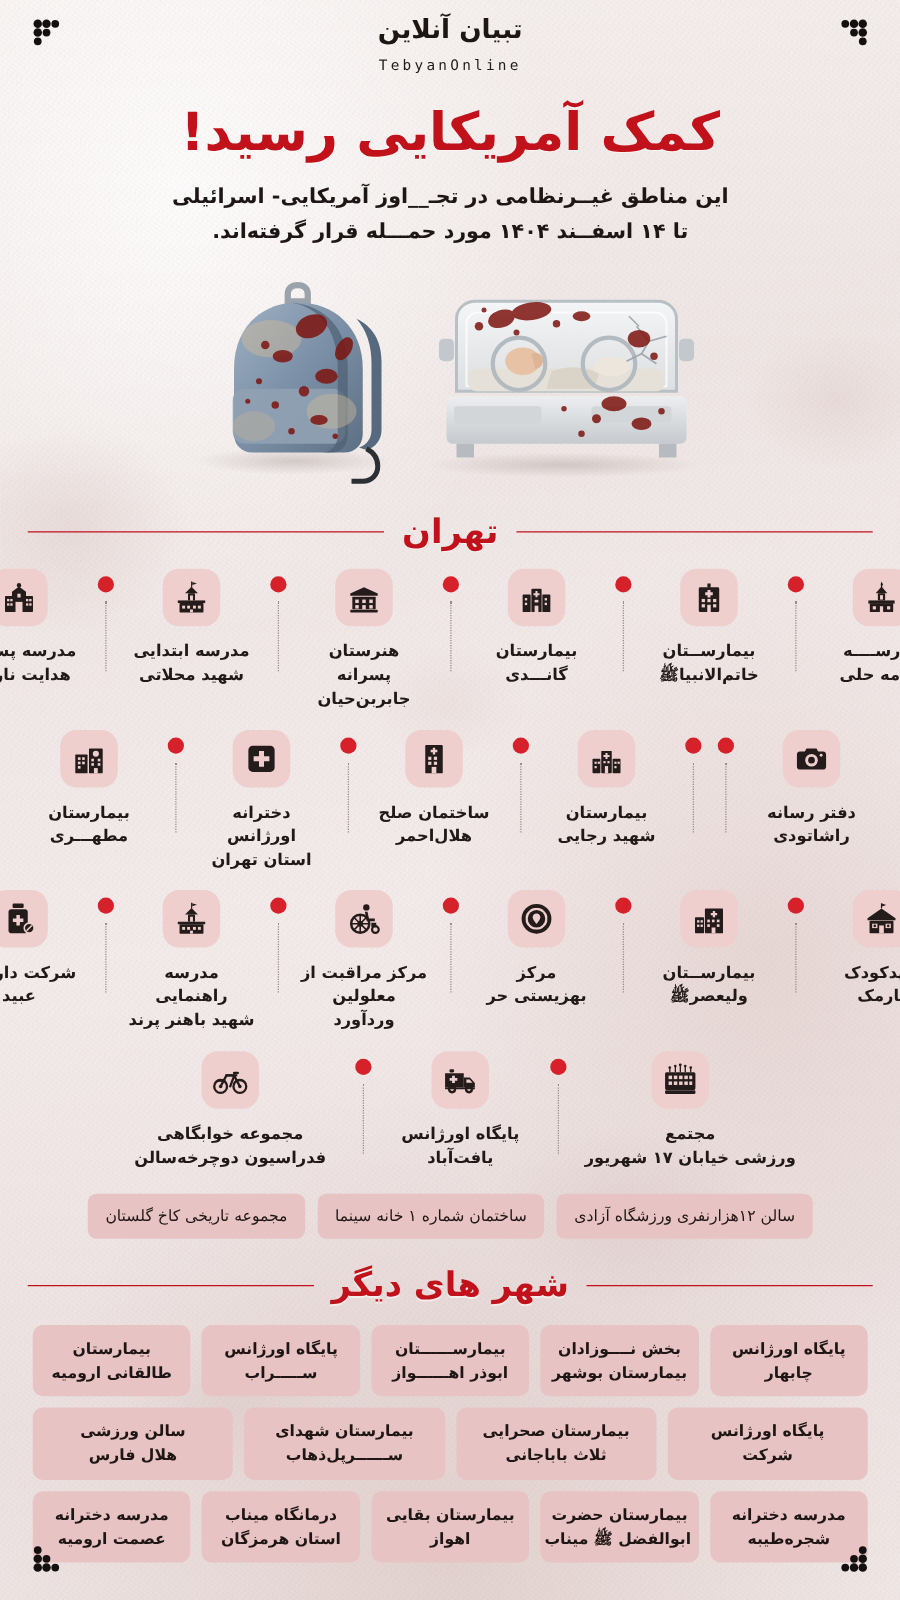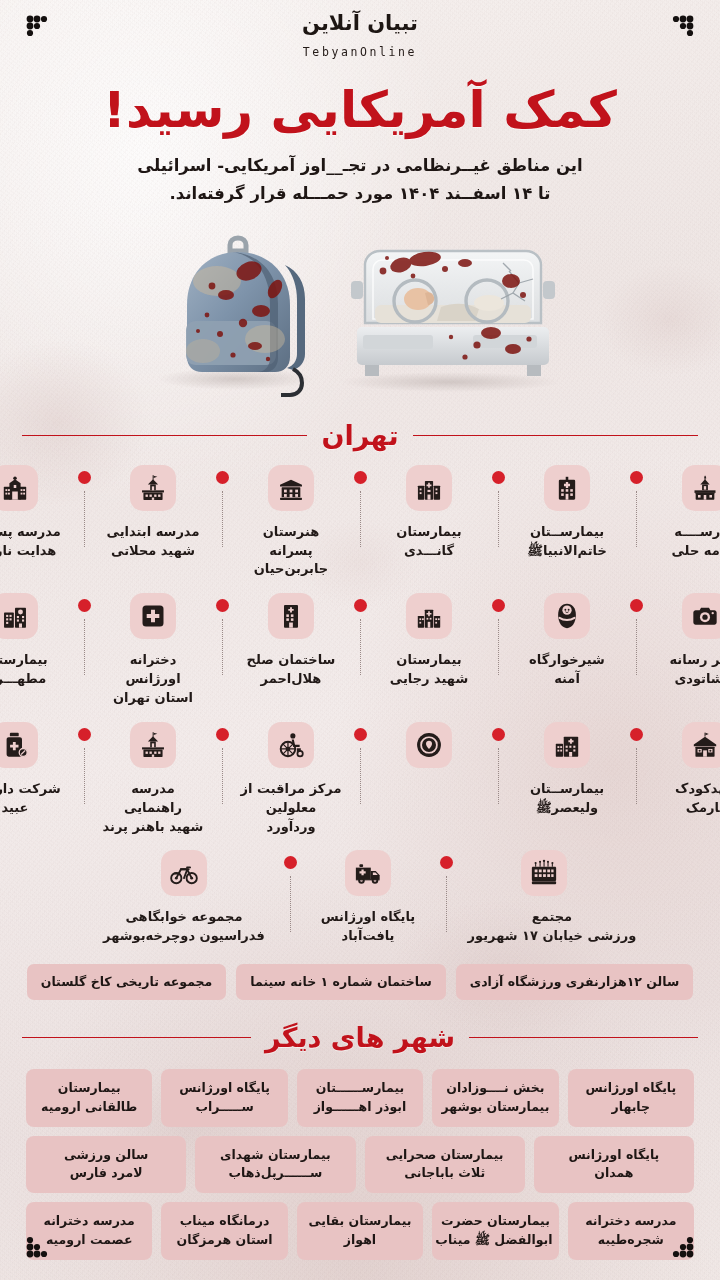--- a/index.html
+++ b/index.html
@@ -52,21 +52,21 @@
     line-height:1.05;
     text-align:center;
   }
   .brand-en{
     font-family:"DejaVu Sans Mono","Liberation Mono",monospace;
     font-size:11.5px;color:#241b18;letter-spacing:2.6px;margin-top:11px;
   }
 
   .headline{
     text-align:center;margin-top:22px;padding:0 26px;
-    font-size:50px;font-weight:700;color:#c1121b;
+    font-size:42px;font-weight:700;color:#c1121b;
     letter-spacing:-.5px;line-height:1.18;
     text-shadow:0 1px 0 rgba(255,255,255,.55);
   }
   .subhead{
     text-align:center;margin-top:12px;padding:0 56px;
     font-size:16.5px;font-weight:700;color:#1e1614;line-height:1.72;
   }
   .subhead div{white-space:nowrap;}
 
   
@@ -120,21 +120,21 @@
   }
 
   
   .chip-row{
     display:flex;justify-content:center;align-items:stretch;gap:10px;
     padding:0 40px;margin-top:18px;flex-wrap:nowrap;
   }
   .chip{
     background:#e8c3c3;border-radius:7px;
     padding:9px 14px;
-    font-size:12.5px;font-weight:700;color:#1e1614;
+    font-size:12.5px;font-weight:400;color:#1e1614;
     line-height:1.45;text-align:center;white-space:nowrap;
     display:flex;align-items:center;justify-content:center;
   }
 
   .grid-chips{
     display:flex;flex-direction:column;gap:9px;
     padding:0 26px;margin-top:16px;
   }
   .grid-line{display:flex;gap:9px;justify-content:center;}
   .gchip{
@@ -494,38 +494,20 @@
           </div>
         <div class="cell-label">
           <span>دفتر رسانه</span>
           <span>راشاتودی</span>
         </div>
       </div>
       <div class="sep">
           <div class="dot"></div>
           <div class="dash"></div>
         </div>
-      <div class="cell">
-        <div class="badge">
-            <svg width="28" height="28" viewBox="0 0 24 24">
-              <g class="ic">
-                <path d="M12 1.6c4.5 0 7.6 3.6 7.6 9.4 0 7-3.4 11.4-7.6 11.4S4.4 18 4.4 11C4.4 5.2 7.5 1.6 12 1.6z"></path>
-                <circle cx="12" cy="7" r="4" fill="#eecfce"></circle>
-                <circle cx="10.6" cy="6.6" r=".8"></circle>
-                <circle cx="13.4" cy="6.6" r=".8"></circle>
-                <path d="M10.9 8.6c.7.6 1.5.6 2.2 0" stroke="#241c1a" stroke-width=".8" fill="none" stroke-linecap="round"></path>
-                <path d="M5.6 13.6c3.6 2.4 9.2 2.4 12.8 0" stroke="#eecfce" stroke-width="1.7" fill="none" stroke-linecap="round"></path>
-              </g>
-            </svg>
-          </div>
-        <div class="cell-label">
-          <span>شیرخوارگاه</span>
-          <span>آمنه</span>
-        </div>
-      </div>
       <div class="sep">
           <div class="dot"></div>
           <div class="dash"></div>
         </div>
       <div class="cell">
         <div class="badge">
             <svg width="28" height="28" viewBox="0 0 24 24">
               <g class="ic">
                 <rect x="2.4" y="12" width="5.4" height="10" rx=".5"></rect>
                 <rect x="16.2" y="12" width="5.4" height="10" rx=".5"></rect>
@@ -694,20 +676,24 @@
                     <path d="M19.2 4.8l-.6 3-2.1-2.1z"></path>
                     <path d="M19.2 19.2l-3-.6 2.1-2.1z"></path>
                     <path d="M4.8 19.2l.6-3 2.1 2.1z"></path>
                     <path d="M4.8 4.8l3 .6-2.1 2.1z"></path>
                   </g>
                 </g>
                 <path d="M12 8.4c1.5 0 2.6 1.1 2.6 2.5 0 1.9-2.6 4.5-2.6 4.5s-2.6-2.6-2.6-4.5c0-1.4 1.1-2.5 2.6-2.5z" fill="#eecfce"></path>
               </g>
             </svg>
           </div>
+        <div class="cell-label">
+          <span>مرکز</span>
+          <span>بهزیستی حر</span>
+        </div>
       </div>
       <div class="sep">
           <div class="dot"></div>
           <div class="dash"></div>
         </div>
       <div class="cell">
         <div class="badge">
             <svg width="28" height="28" viewBox="0 0 24 24">
               <g class="ic">
                 <circle cx="9.4" cy="15.4" r="6.2" fill="none" stroke="#241c1a" stroke-width="1.7"></circle>
@@ -854,21 +840,21 @@
                 <path d="M12 16.4l2.6-7"></path>
                 <path d="M14.6 7.2h2.6"></path>
                 <path d="M4 12.4h4"></path>
               </g>
               <circle cx="5.4" cy="16.4" r="1.2" class="ic"></circle>
               <circle cx="18.6" cy="16.4" r="1.2" class="ic"></circle>
             </svg>
           </div>
         <div class="cell-label" style="width:186px;">
           <span>مجموعه خوابگاهی</span>
-          <span>فدراسیون دوچرخه‌بوشهر</span>
+          <span>فدراسیون دوچرخه‌سالن</span>
         </div>
       </div>
     </div>
 
     <div class="chip-row">
       <div class="chip">سالن ۱۲هزارنفری ورزشگاه آزادی</div>
       <div class="chip">ساختمان شماره ۱ خانه سینما</div>
       <div class="chip">مجموعه تاریخی کاخ گلستان</div>
     </div>
 
@@ -897,33 +883,33 @@
             <span>ســـــراب</span>
           </div>
         <div class="gchip">
             <span>بیمارستان</span>
             <span>طالقانی ارومیه</span>
           </div>
       </div>
       <div class="grid-line">
         <div class="gchip">
             <span>پایگاه اورژانس</span>
-            <span>همدان</span>
+            <span>شرکت</span>
           </div>
         <div class="gchip">
             <span>بیمارستان صحرایی</span>
             <span>ثلاث باباجانی</span>
           </div>
         <div class="gchip">
             <span>بیمارستان شهدای</span>
             <span>ســــــرپل‌ذهاب</span>
           </div>
         <div class="gchip">
             <span>سالن ورزشی</span>
-            <span>لامرد فارس</span>
+            <span>هلال فارس</span>
           </div>
       </div>
       <div class="grid-line">
         <div class="gchip">
             <span>مدرسه دخترانه</span>
             <span>شجره‌طیبه</span>
           </div>
         <div class="gchip">
             <span>بیمارستان حضرت</span>
             <span>ابوالفضل ﷺ میناب</span>

